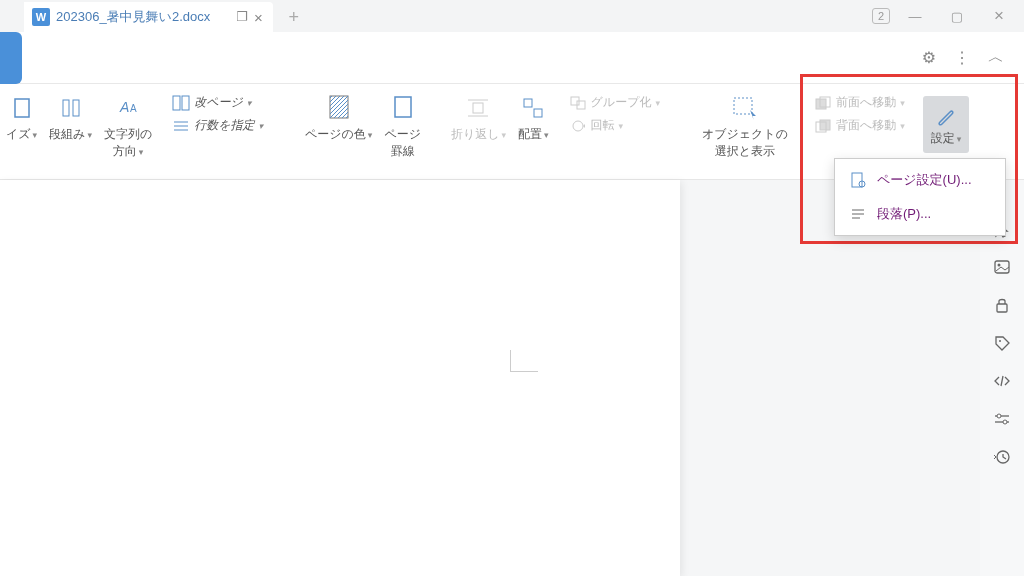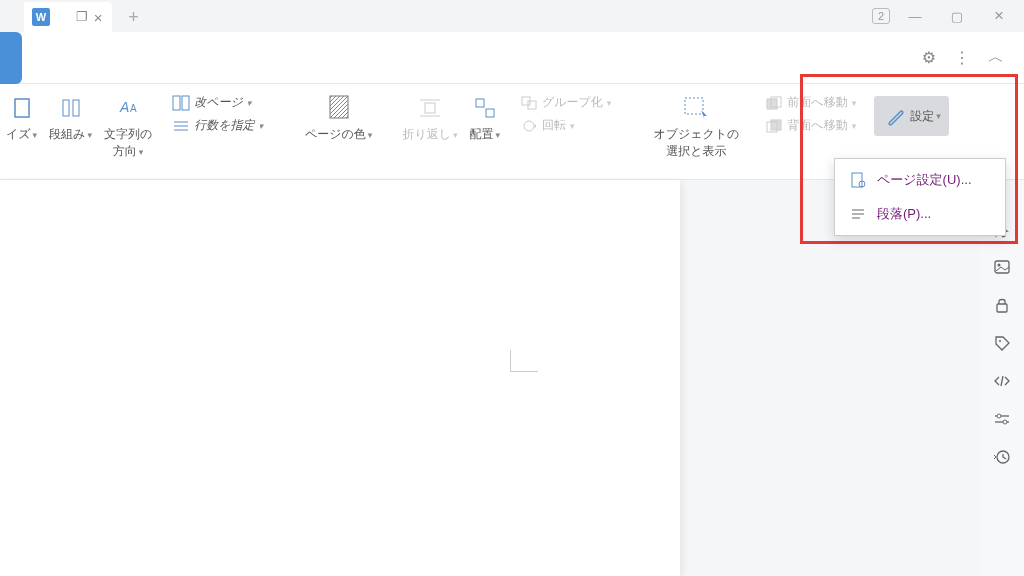--- a/index.html
+++ b/index.html
@@ -33,21 +33,21 @@
   .rb-label.disabled { color: #bbb; }
   .caret { font-size: 9px; color: #888; }
   .caret.disabled { color: #ccc; }
   .rb-hstack { display: flex; flex-direction: column; gap: 6px; padding: 0 6px; }
   .rb-hrow { display: flex; align-items: center; gap: 4px; font-size: 12px; color: #555; cursor: pointer; }
 
   
   .red-box { position: absolute; border: 3px solid #e53935; pointer-events: none; z-index: 10; }
 
   
-  .settings-btn { background: #d8dadd; border-radius: 3px; padding: 6px 8px; display: flex; flex-direction: row; align-items: center; cursor: pointer; }
+  .settings-btn { background: #d8dadd; border-radius: 3px; padding: 6px 8px; display: flex; flex-direction: column; align-items: center; cursor: pointer; }
 
   
   .dropdown { position: absolute; top: 158px; left: 834px; width: 172px; background: #fff; border: 1px solid #ccc; box-shadow: 0 4px 12px rgba(0,0,0,0.15); z-index: 20; padding: 4px 0; }
   .dd-item { display: flex; align-items: center; gap: 10px; padding: 8px 14px; font-size: 13px; color: #701a75; cursor: pointer; }
   .dd-icon { width: 18px; height: 18px; display: flex; align-items: center; justify-content: center; color: #5a8fc7; }
 
   
   .doc-area { position: absolute; top: 180px; left: 0; width: 680px; height: 396px; background: #fff; box-shadow: 2px 2px 8px rgba(0,0,0,0.08); }
   .page-corner { position: absolute; top: 170px; left: 510px; width: 28px; height: 22px; border-left: 1px solid #ccc; border-bottom: 1px solid #ccc; pointer-events: none; }
 
@@ -59,20 +59,21 @@
   .gray-text { color: #bbb !important; }
 
   svg { display: block; }
 </style>
 </head>
 <body>
 
 <div class="titlebar">
   <div class="tab">
     <span class="doc-icon">W</span>
+    <span>202306_暑中見舞い2.docx</span>
     <span class="tab-actions">
       <span>❐</span>
       <span style="font-size:15px;">×</span>
     </span>
   </div>
   <div class="new-tab">+</div>
   <div class="win-controls">
     <span class="win-badge">2</span>
     <span class="win-btn">—</span>
     <span class="win-btn">▢</span>
@@ -161,20 +162,31 @@
           </pattern>
           <rect x="4" y="2" width="18" height="22" fill="url(#diag)"></rect>
         </svg>
     </span>
     <span class="rb-label">
         <span>ページの色</span>
         <span class="caret">▾</span>
       </span>
   </div>
 
+  <div class="rb-btn">
+    <span class="rb-icon">
+      <svg width="24" height="28">
+          <rect x="4" y="3" width="16" height="20" fill="none" stroke="#5a8fc7" stroke-width="1.5"></rect>
+        </svg>
+    </span>
+    <span class="rb-label" style="flex-direction:column;gap:0;">
+        <span>ページ</span>
+        <span>罫線</span>
+      </span>
+  </div>
 
   <div class="rb-btn disabled" style="margin-left:18px;">
     <span class="rb-icon">
       <svg width="24" height="24">
           <rect x="7" y="7" width="10" height="10" fill="none" stroke="#ccc"></rect>
           <line x1="2" y1="4" x2="22" y2="4" stroke="#ccc"></line>
           <line x1="2" y1="20" x2="22" y2="20" stroke="#ccc"></line>
         </svg>
     </span>
     <span class="rb-label disabled">

